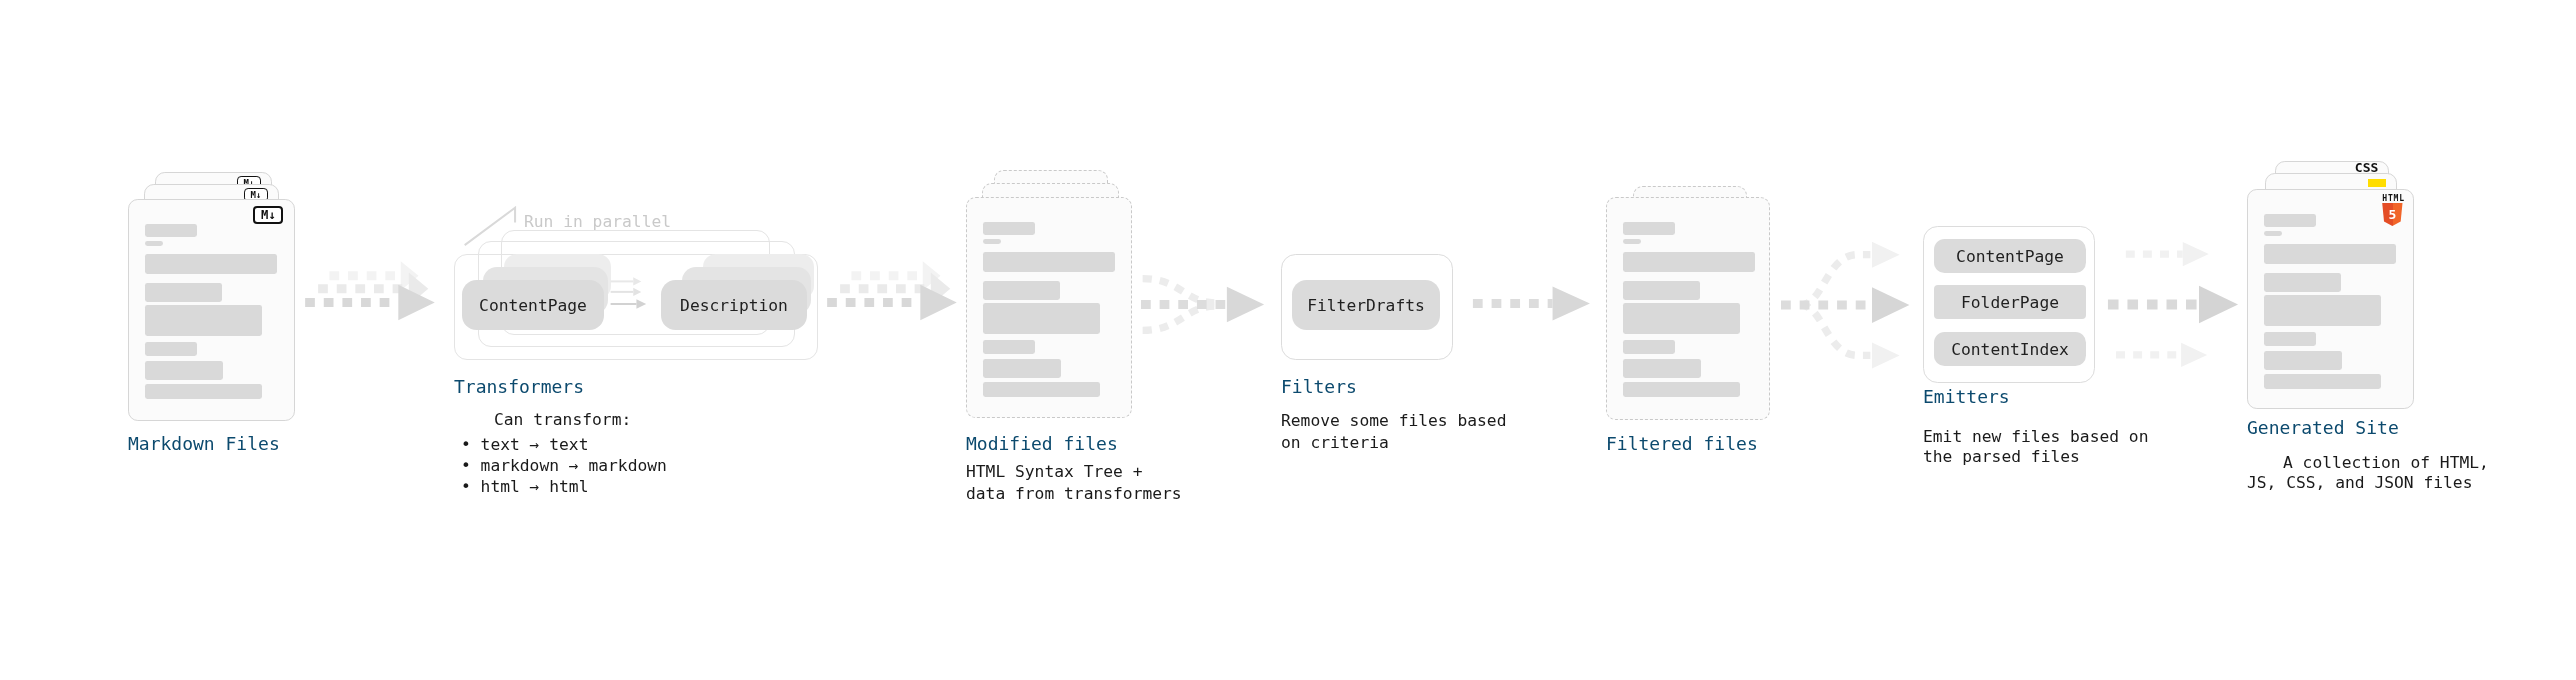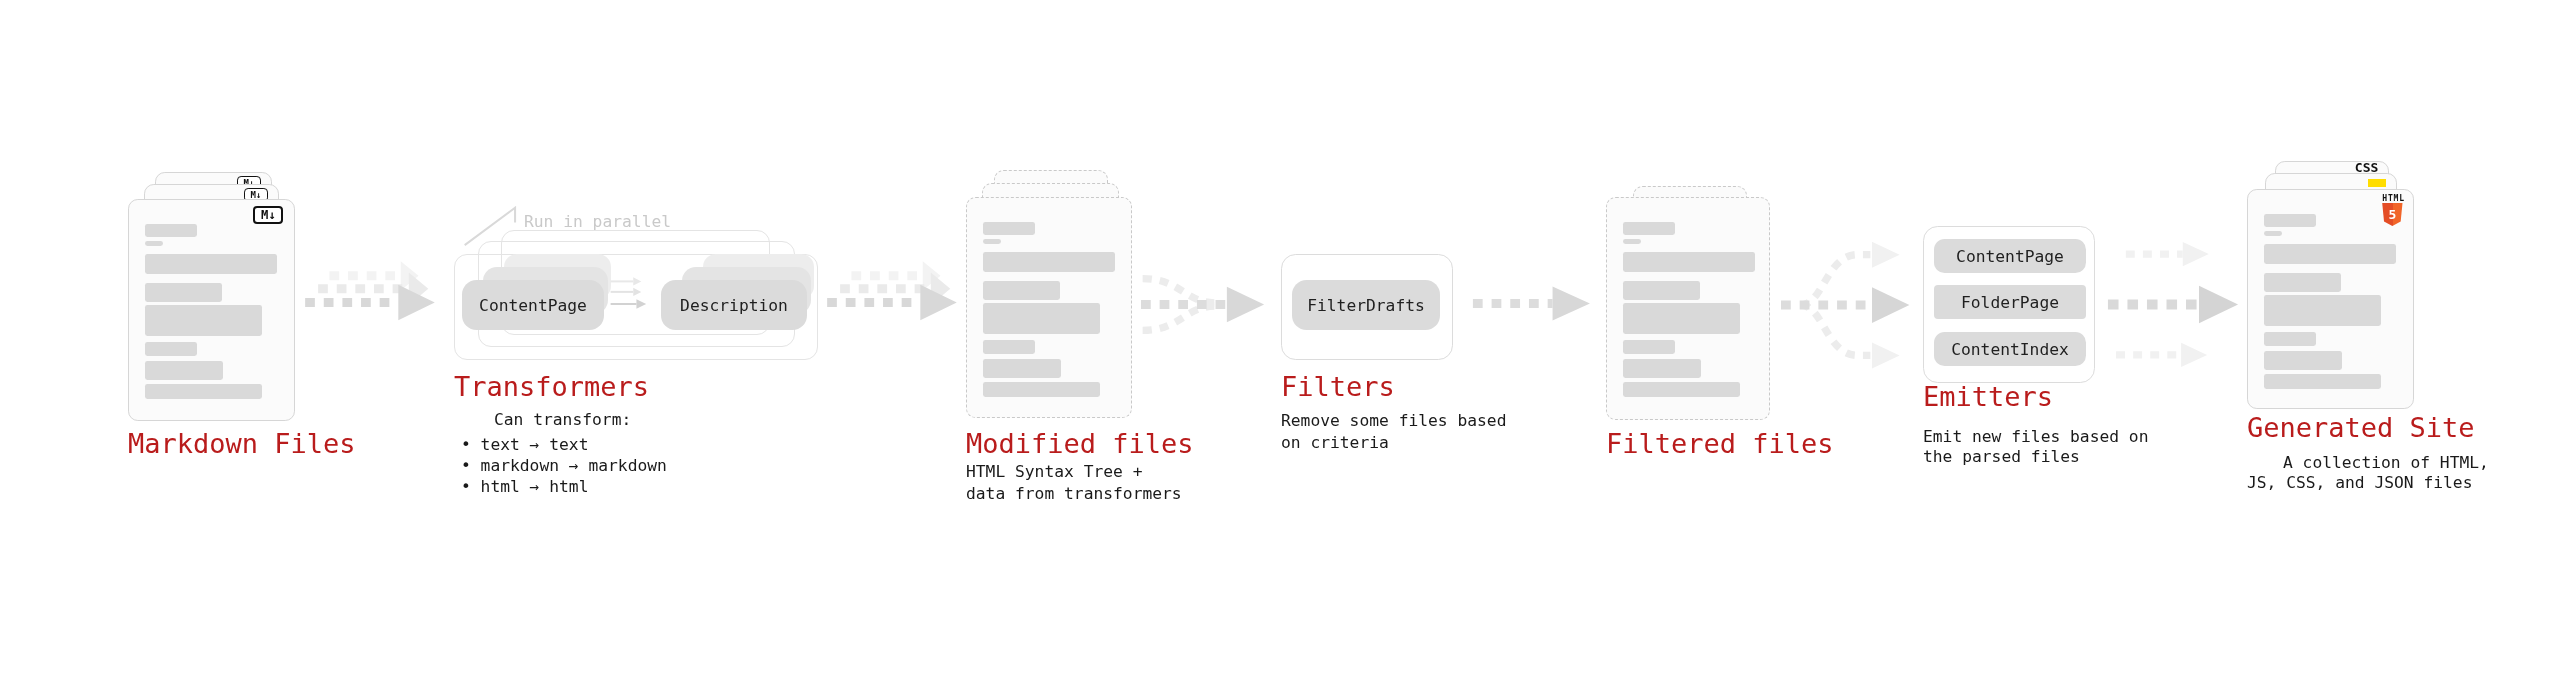--- a/index.html
+++ b/index.html
@@ -32,21 +32,21 @@
   
   .md-badge {
     position:absolute; background:#ffffff; border:2.4px solid #111111; border-radius:4.1px;
     color:#111111; font-weight:bold; display:flex; align-items:center; justify-content:center;
     box-sizing:border-box;
   }
   .md-badge.big  { right:10.6px; top:5.7px;  width:30px; height:18.7px; font-size:12.2px; }
   .md-badge.mini { right:9.8px; top:3.3px;  width:24.4px; height:14px; font-size:9px; border-width:1.6px; }
 
   
-  .label { position:absolute; font-size:27px; line-height:24.4px; color:#b91c1c; white-space:pre; }
+  .label { position:absolute; font-size:18px; line-height:24.4px; color:#0c4a6e; white-space:pre; }
   .desc  { position:absolute; font-size:16.3px; color:#1a1a1a; white-space:pre; }
 
   
   .node {
     position:absolute; background:#dbdbdb; border-radius:14.6px; box-sizing:border-box;
     display:flex; align-items:center; justify-content:center;
     font-size:16.3px; color:#1f1f1f; white-space:pre;
   }
   .ghost1 { position:absolute; background:#e4e4e4; border-radius:14px; }
   .ghost2 { position:absolute; background:#ededed; border-radius:13px; }

